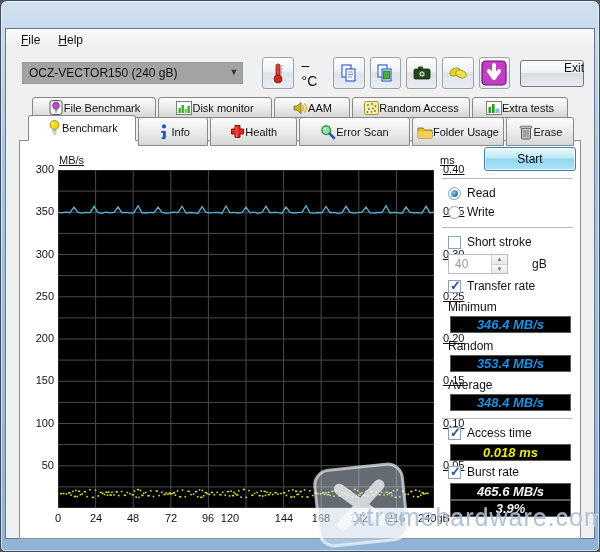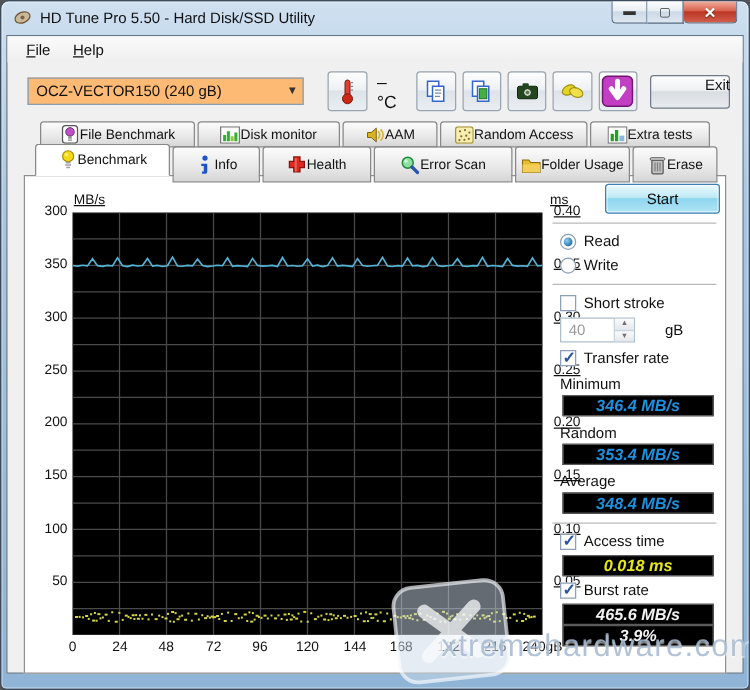--- a/index.html
+++ b/index.html
@@ -19,21 +19,21 @@
         background:linear-gradient(#f0b0a0,#d8604c 45%,#bc3524 50%,#d2604e);color:#fff;font-weight:bold;font-size:12px;
         text-shadow:0 1px 1px rgba(0,0,0,.5);}
   
   #client{position:absolute;left:4px;right:4px;top:27px;bottom:12px;background:#f0f0f0;border:1px solid #64788c;}
   
   #menubar{height:21px;display:flex;align-items:center;padding-left:6px;font-size:12px;color:#111;
            background:linear-gradient(#fafafa,#efefef);}
   .menuitem{padding:2px 9px;}
   
   #toolbar{height:46px;display:flex;align-items:center;padding:0 10px 0 16px;}
-  #drive{width:226px;height:22px;background:#fdba74;border:1px solid #8a9cad;display:flex;align-items:center;
+  #drive{width:226px;height:22px;background:#a3a3a3;border:1px solid #8a9cad;display:flex;align-items:center;
          font-size:12px;color:#111;padding-left:6px;position:relative;}
   #drive .arrow{position:absolute;right:4px;top:4px;font-size:9px;color:#333;}
   .tbtn{width:32px;height:32px;border:1px solid #98a4b0;border-radius:3px;margin-left:5px;
         background:linear-gradient(#fdfdfd,#eef1f4 45%,#dde3e9 50%,#eaeef2);
         display:flex;align-items:center;justify-content:center;}
   #temp-group{display:flex;align-items:center;margin-left:14px;}
   #temp-label{font-size:14px;color:#111;margin-left:8px;}
   #tool-spacer{flex:1;}
   #exit-btn{width:64px;height:27px;margin-left:10px;border:1px solid #707a86;border-radius:3px;
         background:linear-gradient(#fdfdfd,#eef1f4 45%,#d8dde2 50%,#e8ecf0);
@@ -89,32 +89,20 @@
   #wm-badge{position:absolute;left:0;top:0;transform:rotate(-6deg);opacity:.9;}
   #wm-text{position:absolute;left:40px;top:40px;font-size:25px;font-weight:500;letter-spacing:1px;
      color:rgba(165,185,208,.85);text-shadow:0 1px 1px rgba(255,255,255,.6);white-space:nowrap;}
   u{text-decoration:underline;}
 </style>
 </head>
 <body>
 
 <div id="win">
 
-  <div id="titlebar">
-    <svg width="16" height="16" viewBox="0 0 16 16">
-      <ellipse cx="8" cy="8" rx="6.2" ry="4.2" transform="rotate(-22 8 8)" fill="#c9b99b" stroke="#6f5335" stroke-width="1"></ellipse>
-      <circle cx="8" cy="8" r="1.6" fill="#7c5f3f"></circle>
-    </svg>
-    <span id="apptitle">HD Tune Pro 5.50 - Hard Disk/SSD Utility</span>
-    <div id="winbtns">
-      <div class="wbtn min">▬</div>
-      <div class="wbtn max">▢</div>
-      <div class="wbtn close">✕</div>
-    </div>
-  </div>
 
   <div id="client">
 
     <div id="menubar">
       <span class="menuitem"><u>F</u>ile</span>
       <span class="menuitem"><u>H</u>elp</span>
     </div>
 
     <div id="toolbar">
       <div id="drive">
@@ -531,21 +519,21 @@
             <span class="axlab yrlab" style="top:149px;">0.25</span>
             <span class="axlab yrlab" style="top:191px;">0.20</span>
             <span class="axlab yrlab" style="top:233px;">0.15</span>
             <span class="axlab yrlab" style="top:276px;">0.10</span>
             <span class="axlab yrlab" style="top:318px;">0.05</span>
             <span class="axlab xlab" style="left:14px;">0</span>
             <span class="axlab xlab" style="left:52px;">24</span>
             <span class="axlab xlab" style="left:89px;">48</span>
             <span class="axlab xlab" style="left:127px;">72</span>
             <span class="axlab xlab" style="left:164px;">96</span>
-            <span class="axlab xlab" style="left:202px;">120</span>
+            <span class="axlab xlab" style="left:186px;">120</span>
             <span class="axlab xlab" style="left:240px;">144</span>
             <span class="axlab xlab" style="left:277px;">168</span>
             <span class="axlab xlab" style="left:315px;">192</span>
             <span class="axlab xlab" style="left:352px;">216</span>
             <span class="axlab xlab" style="left:390px;">240gB</span>
           </div>
       </div>
 
       <div id="results">
         <div id="start-btn">

